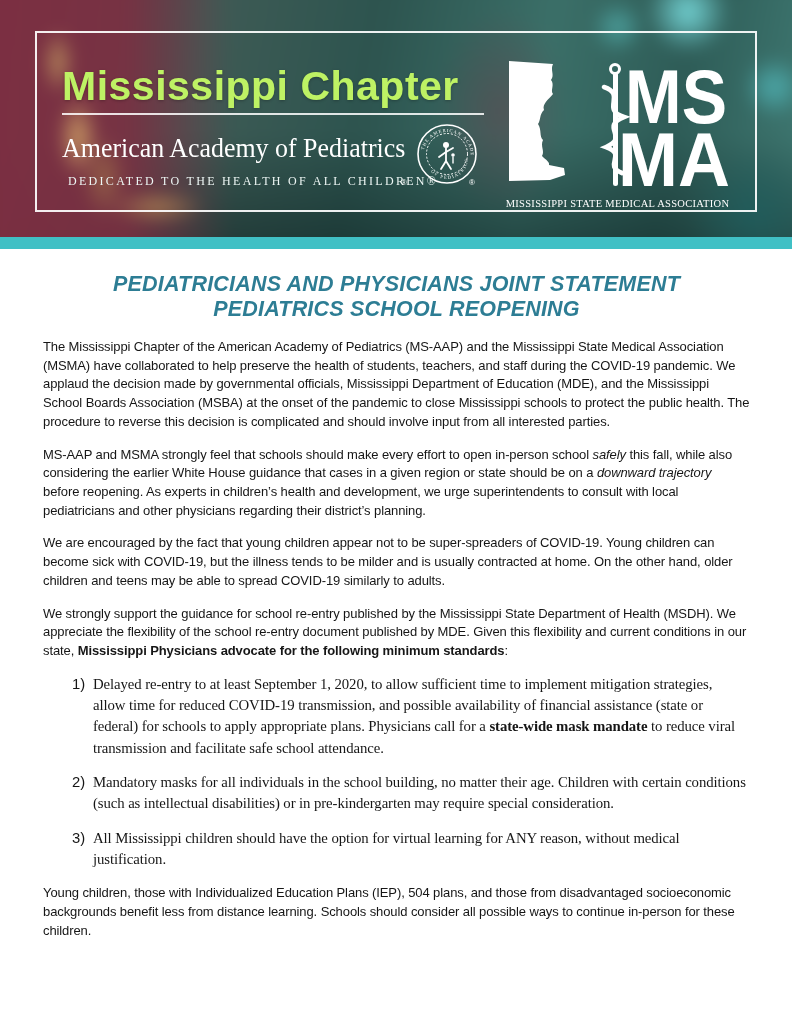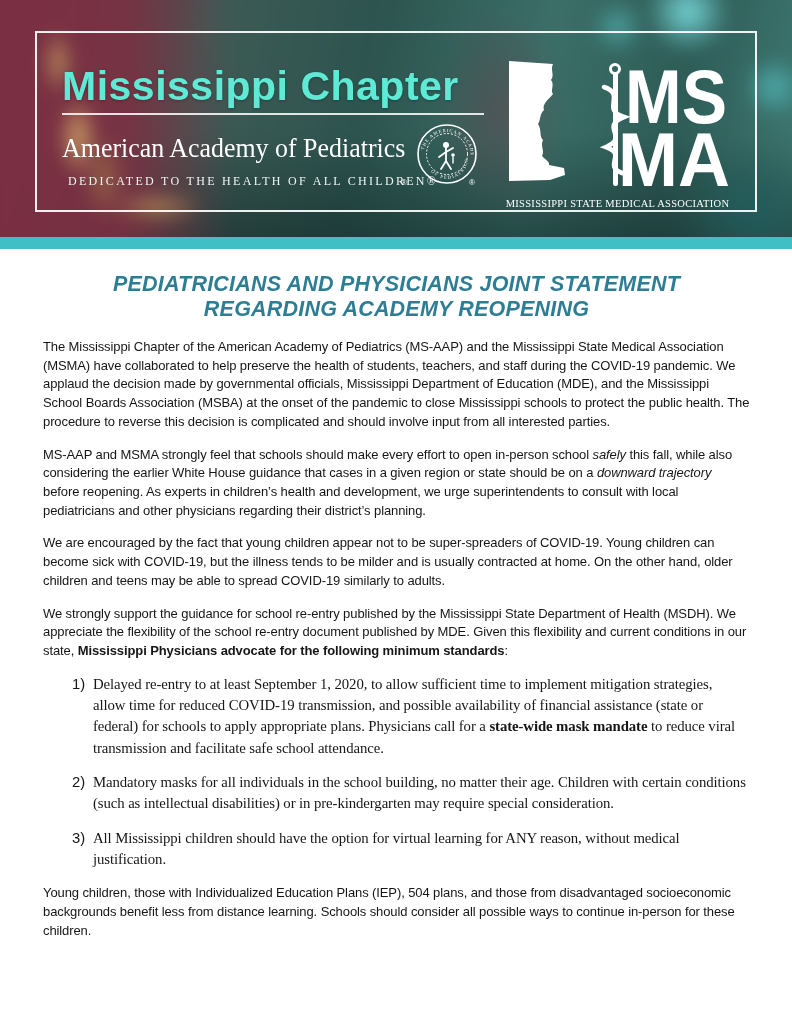--- a/index.html
+++ b/index.html
@@ -29,21 +29,21 @@
       linear-gradient(90deg, rgba(125,47,66,.97) 0px, rgba(125,47,66,.88) 145px, rgba(125,47,66,0) 250px),
       linear-gradient(180deg, rgba(25,60,58,0) 55%, rgba(8,26,26,.5) 100%),
       linear-gradient(100deg, #55303e 0%, #3f5b55 26%, #2d544f 46%, #3b6f68 66%, #2e5c57 82%, #417c75 100%);
   }
   .banner-frame {
     position:absolute; left:35px; top:31px; width:722px; height:181px;
     border:2px solid rgba(255,255,255,.92);
   }
   .chapter-title {
     position:absolute; left:62px; top:66px;
-    font-size:41px; font-weight:700; color:#5eead4; line-height:1; letter-spacing:.5px;
+    font-size:41px; font-weight:700; color:#bef264; line-height:1; letter-spacing:.5px;
     text-shadow:0 1px 3px rgba(0,0,0,.25);
   }
   .title-rule { position:absolute; left:62px; top:113px; width:422px; height:2px; background:rgba(255,255,255,.85); }
   .aap-name {
     position:absolute; left:62px; top:135px;
     font-family:"Liberation Serif", serif; font-size:27px; color:#fff; line-height:1;
     transform:scaleX(.96); transform-origin:left center; white-space:nowrap;
   }
   .aap-tagline {
     position:absolute; left:68px; top:174px;
@@ -141,21 +141,21 @@
     </svg>
     <div class="msma-caption">MISSISSIPPI STATE MEDICAL ASSOCIATION</div>
   </div>
 </header>
 
 <div class="accent-strip"></div>
 
 <main class="doc">
   <h1 class="doc-title">
     <span class="title-line">PEDIATRICIANS AND PHYSICIANS JOINT STATEMENT</span>
-    <span class="title-line">REGARDING ACADEMY REOPENING</span>
+    <span class="title-line">PEDIATRICS SCHOOL REOPENING</span>
   </h1>
 
   <p class="para first"><span>The Mississippi Chapter of the American Academy of Pediatrics (MS-AAP) and the Mississippi State Medical Association (MSMA) have collaborated to help preserve the health of students, teachers, and staff during the COVID-19 pandemic. We applaud the decision made by governmental officials, Mississippi Department of Education (MDE), and the Mississippi School Boards Association (MSBA) at the onset of the pandemic to close Mississippi schools to protect the public health. The procedure to reverse this decision is complicated and should involve input from all interested parties.</span></p>
   <p class="para"><span>MS-AAP and MSMA strongly feel that schools should make every effort to open in-person school </span><em>safely</em><span> this fall, while also considering the earlier White House guidance that cases in a given region or state should be on a </span><em>downward trajectory</em><span> before reopening. As experts in children’s health and development, we urge superintendents to consult with local pediatricians and other physicians regarding their district’s planning.</span></p>
   <p class="para"><span>We are encouraged by the fact that young children appear not to be super-spreaders of COVID-19. Young children can become sick with COVID-19, but the illness tends to be milder and is usually contracted at home. On the other hand, older children and teens may be able to spread COVID-19 similarly to adults.</span></p>
   <p class="para"><span>We strongly support the guidance for school re-entry published by the Mississippi State Department of Health (MSDH). We appreciate the flexibility of the school re-entry document published by MDE. Given this flexibility and current conditions in our state, </span><strong>Mississippi Physicians advocate for the following minimum standards</strong><span>:</span></p>
 
   <div class="olist">
     <div class="li">
       <span class="num">1)</span>

